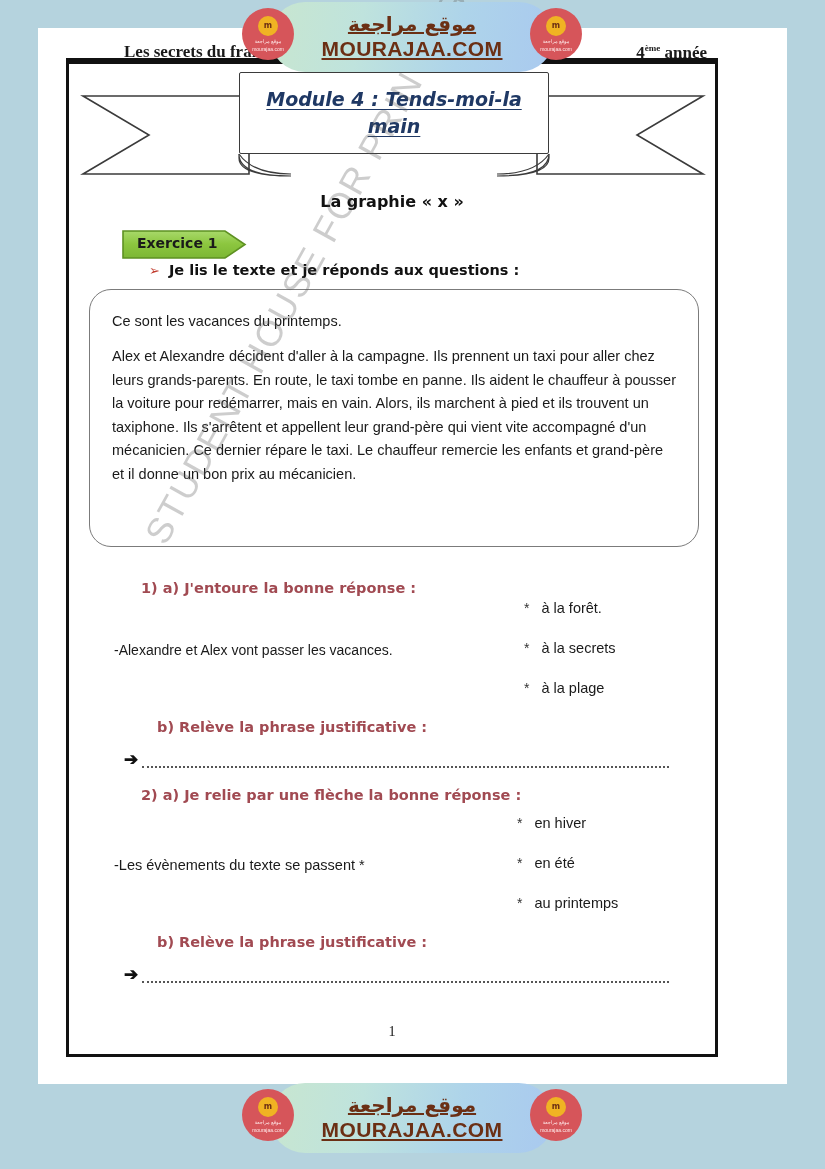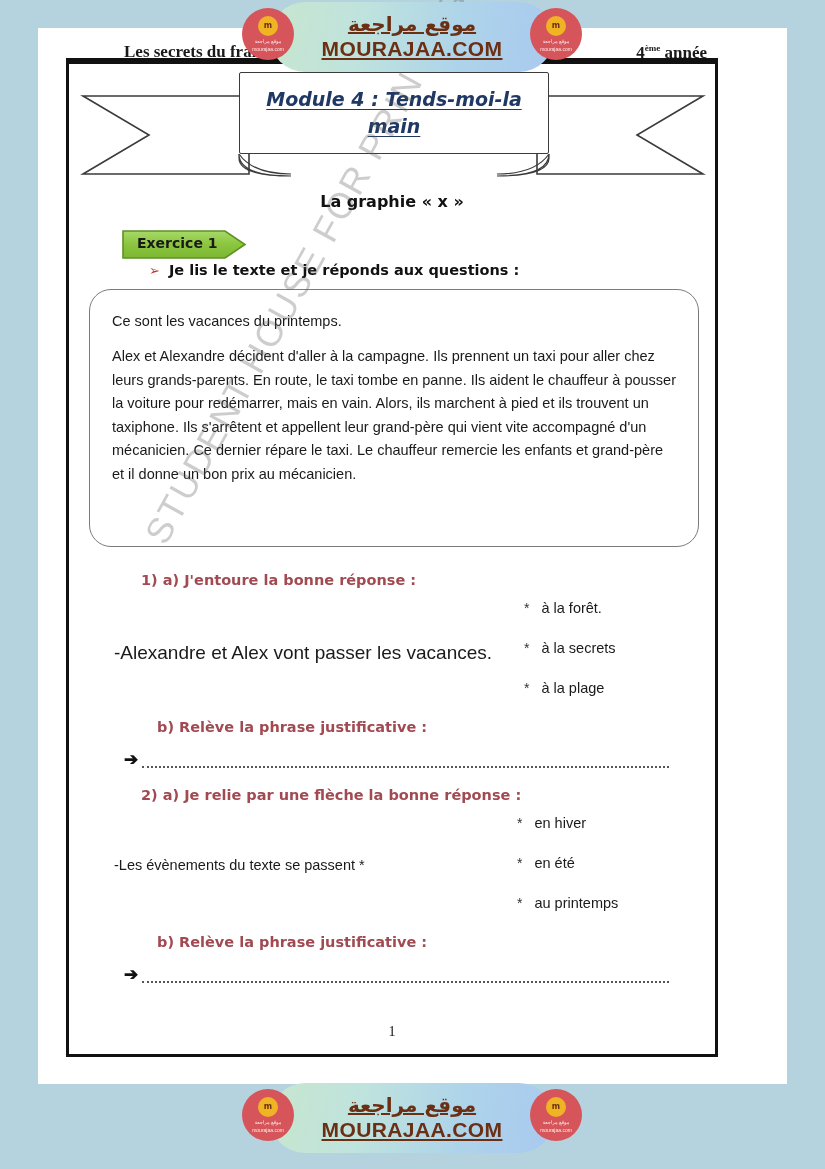--- a/index.html
+++ b/index.html
@@ -199,28 +199,28 @@
 
   .q-label {
     font-family: "DejaVu Sans", sans-serif;
     font-weight: bold;
     font-size: 14.5px;
     color: #a14a52;
     white-space: nowrap;
   }
 
   .q1 { top: 508px; }
-  .q1 .q-label { position: absolute; left: 72px; top: 0; }
+  .q1 .q-label { position: absolute; left: 72px; top: 8px; }
 
   .q1 .stem {
     position: absolute;
     left: 45px;
     top: 70px;
     font-family: "Liberation Sans", sans-serif;
-    font-size: 19px;
+    font-size: 14px;
     color: #1a1a1a;
     white-space: nowrap;
   }
   .opts {
     position: absolute;
     left: 455px;
     top: 28px;
     width: 185px;
   }
   .opt {

